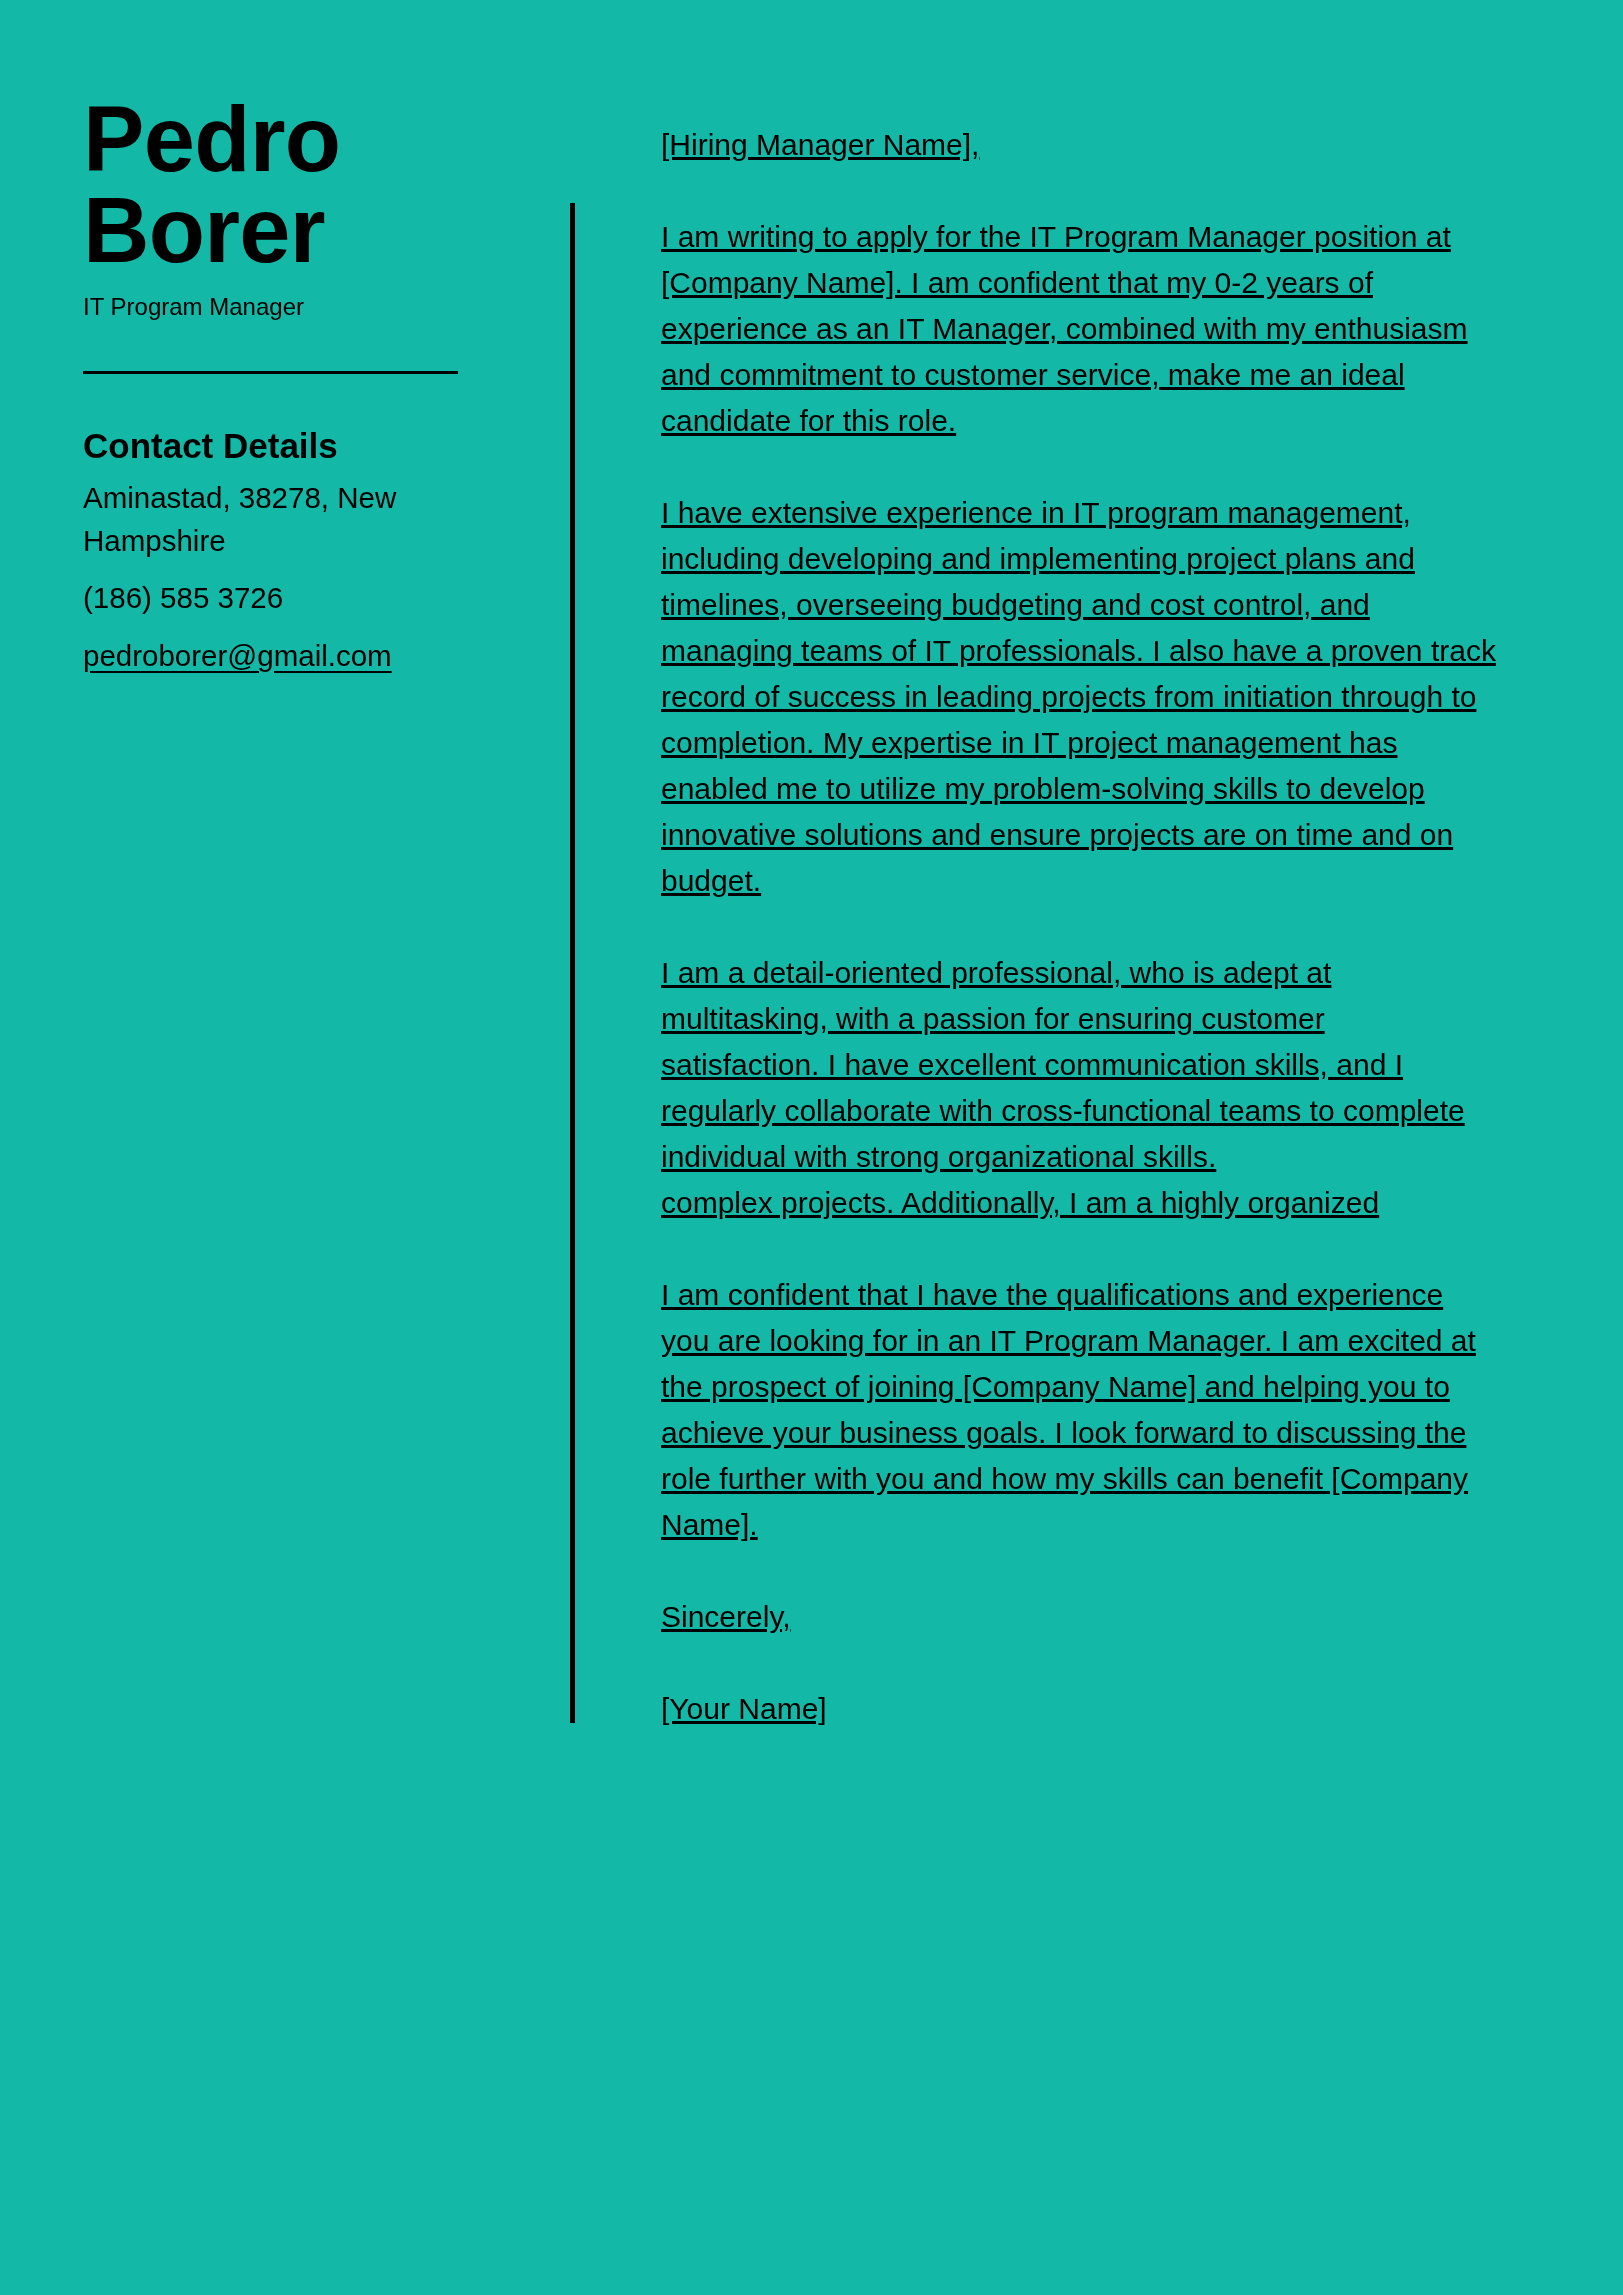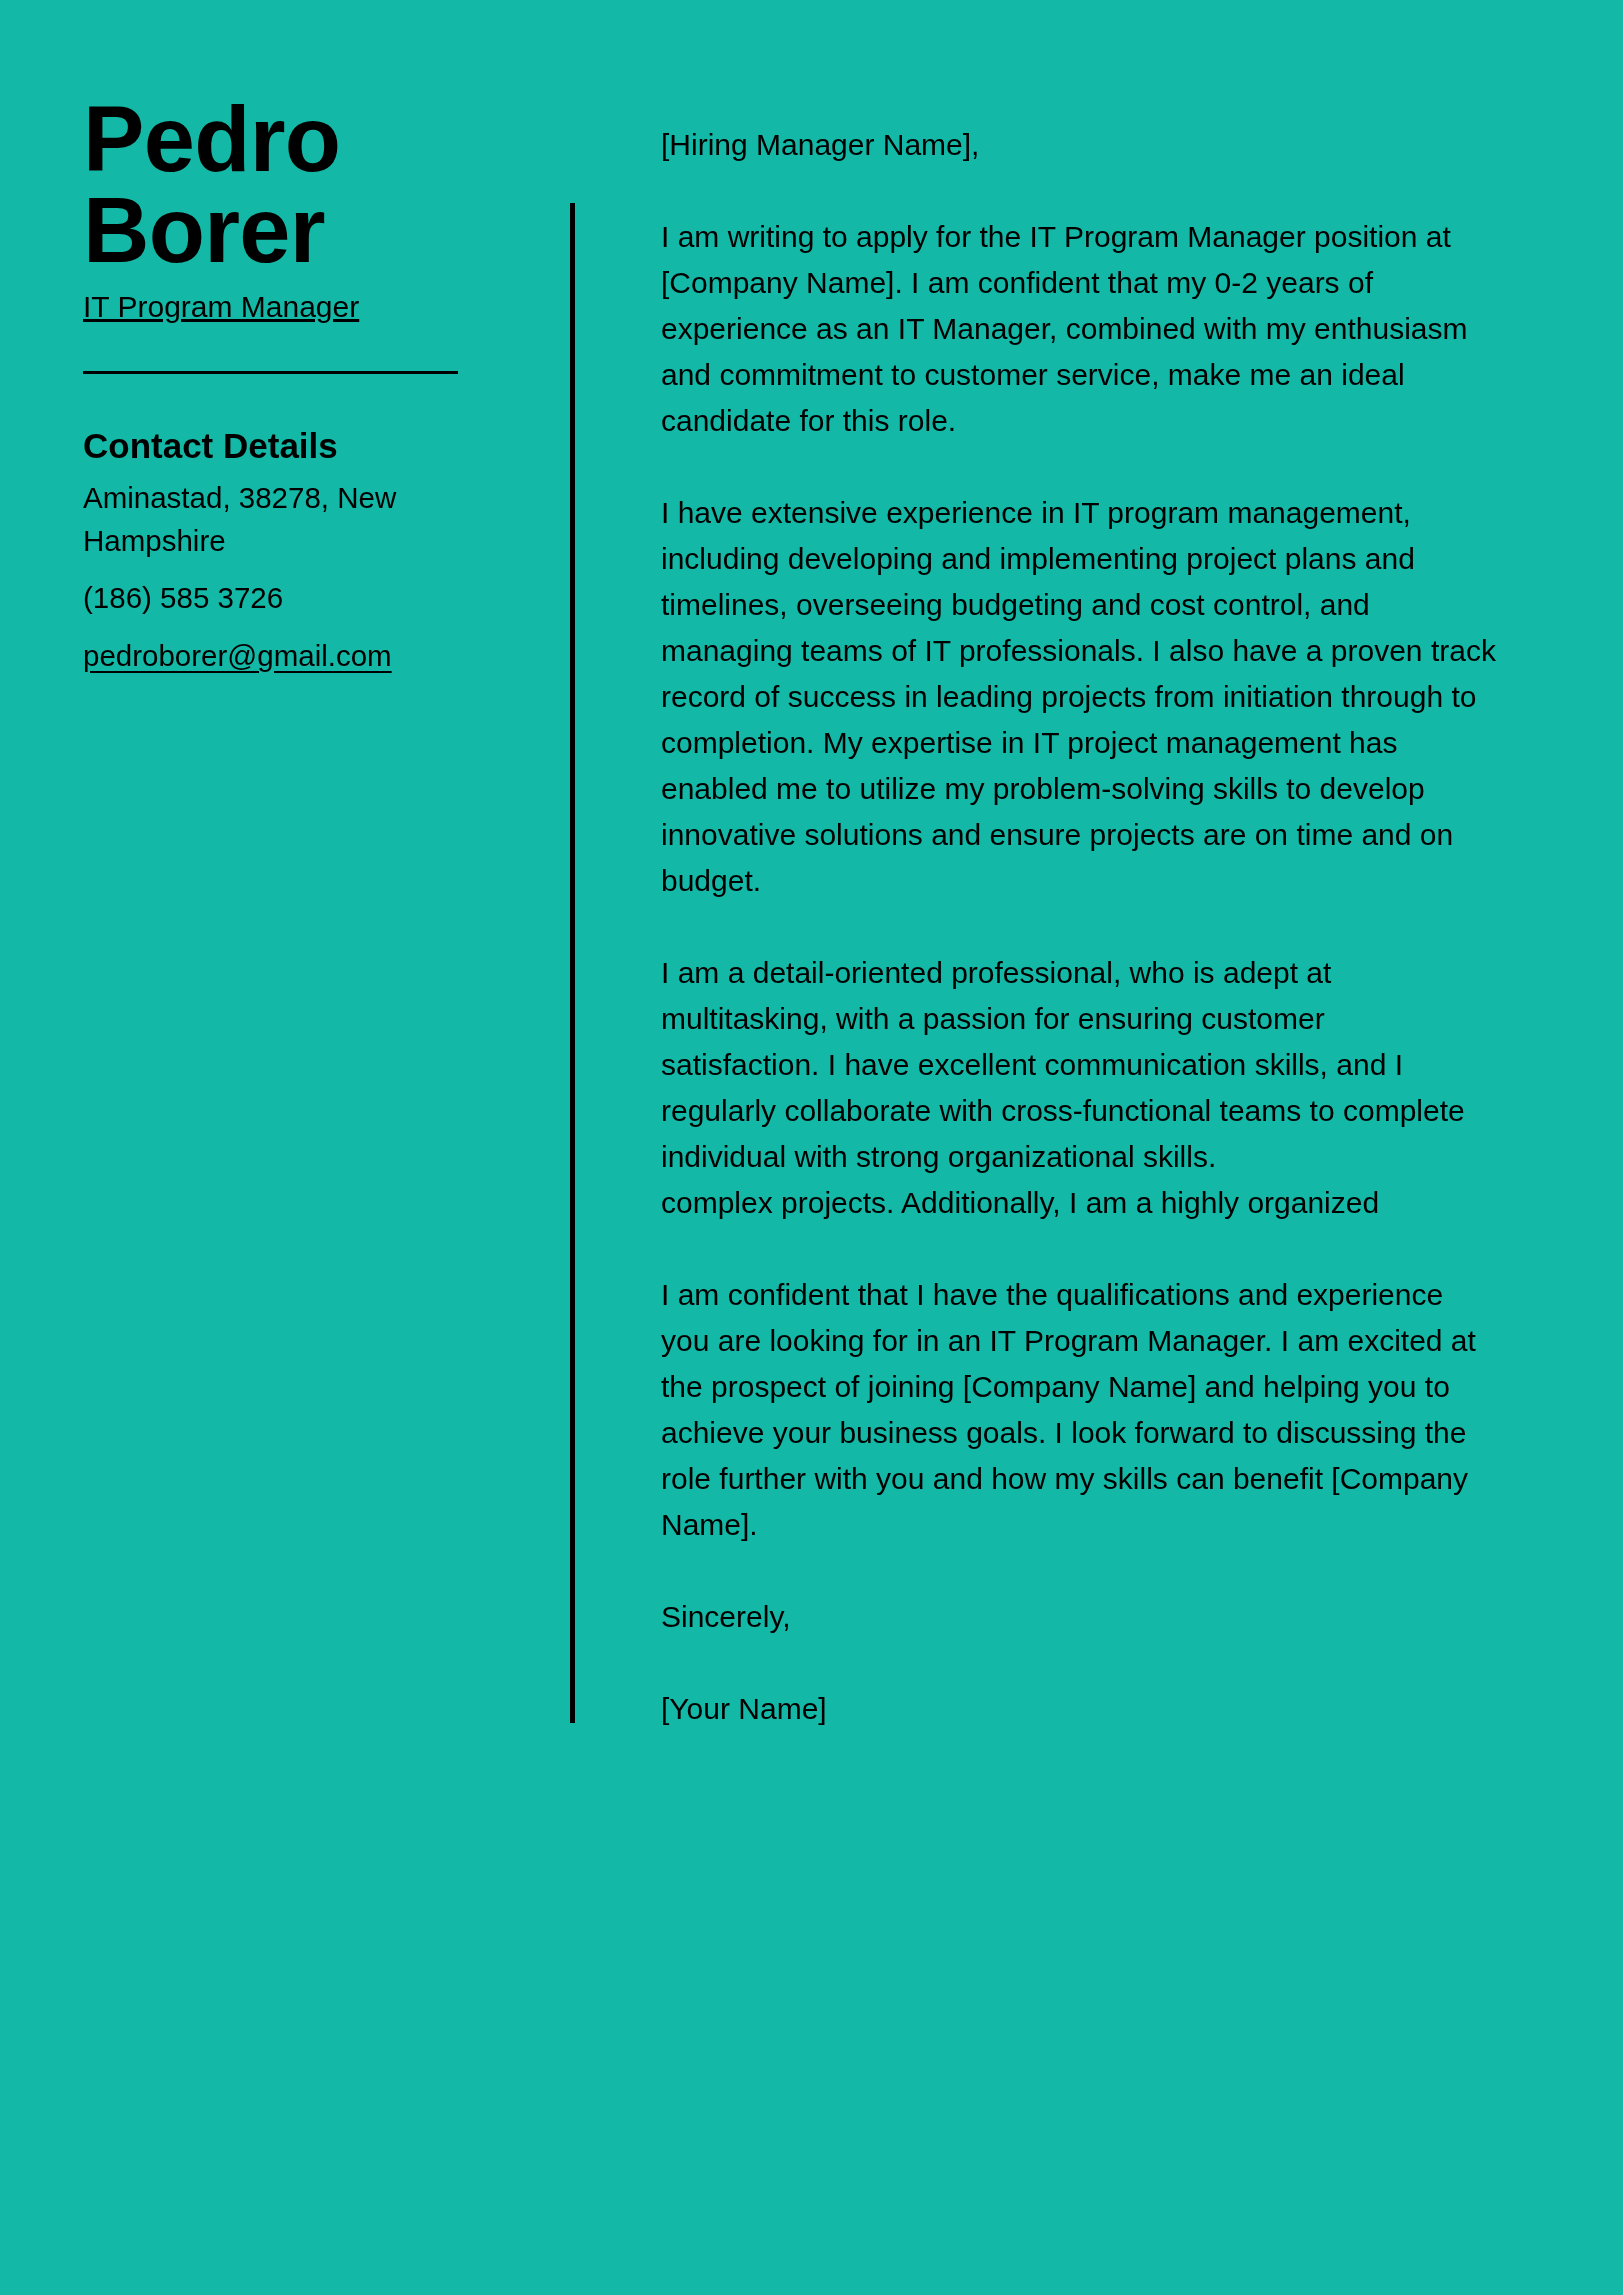--- a/index.html
+++ b/index.html
@@ -21,24 +21,23 @@
     width: 419px;
     font-size: 92px;
     line-height: 91px;
     font-weight: 600;
     letter-spacing: -0.7px;
   }
   .job-title {
     position: absolute;
     left: 83px;
     top: 288px;
-    font-size: 30px;
+    font-size: 24px;
     line-height: 37px;
     font-weight: 400;
-    text-decoration: underline;
   }
   .h-divider {
     position: absolute;
     left: 83px;
     top: 371px;
     width: 375px;
     height: 3.3px;
     background: #000000;
   }
   .contact-heading {
@@ -76,20 +75,21 @@
     background: #000000;
   }
 
   
   .letter {
     position: absolute;
     left: 661px;
     top: 122px;
     width: 851px;
     font-size: 30px;
+    text-decoration: underline;
   }
   .letter > * { margin: 0 0 46px 0; }
   .letter .line { line-height: 46px; white-space: nowrap; }
 </style>
 </head>
 <body>
 
 <div class="page">
 
   <div class="name">

